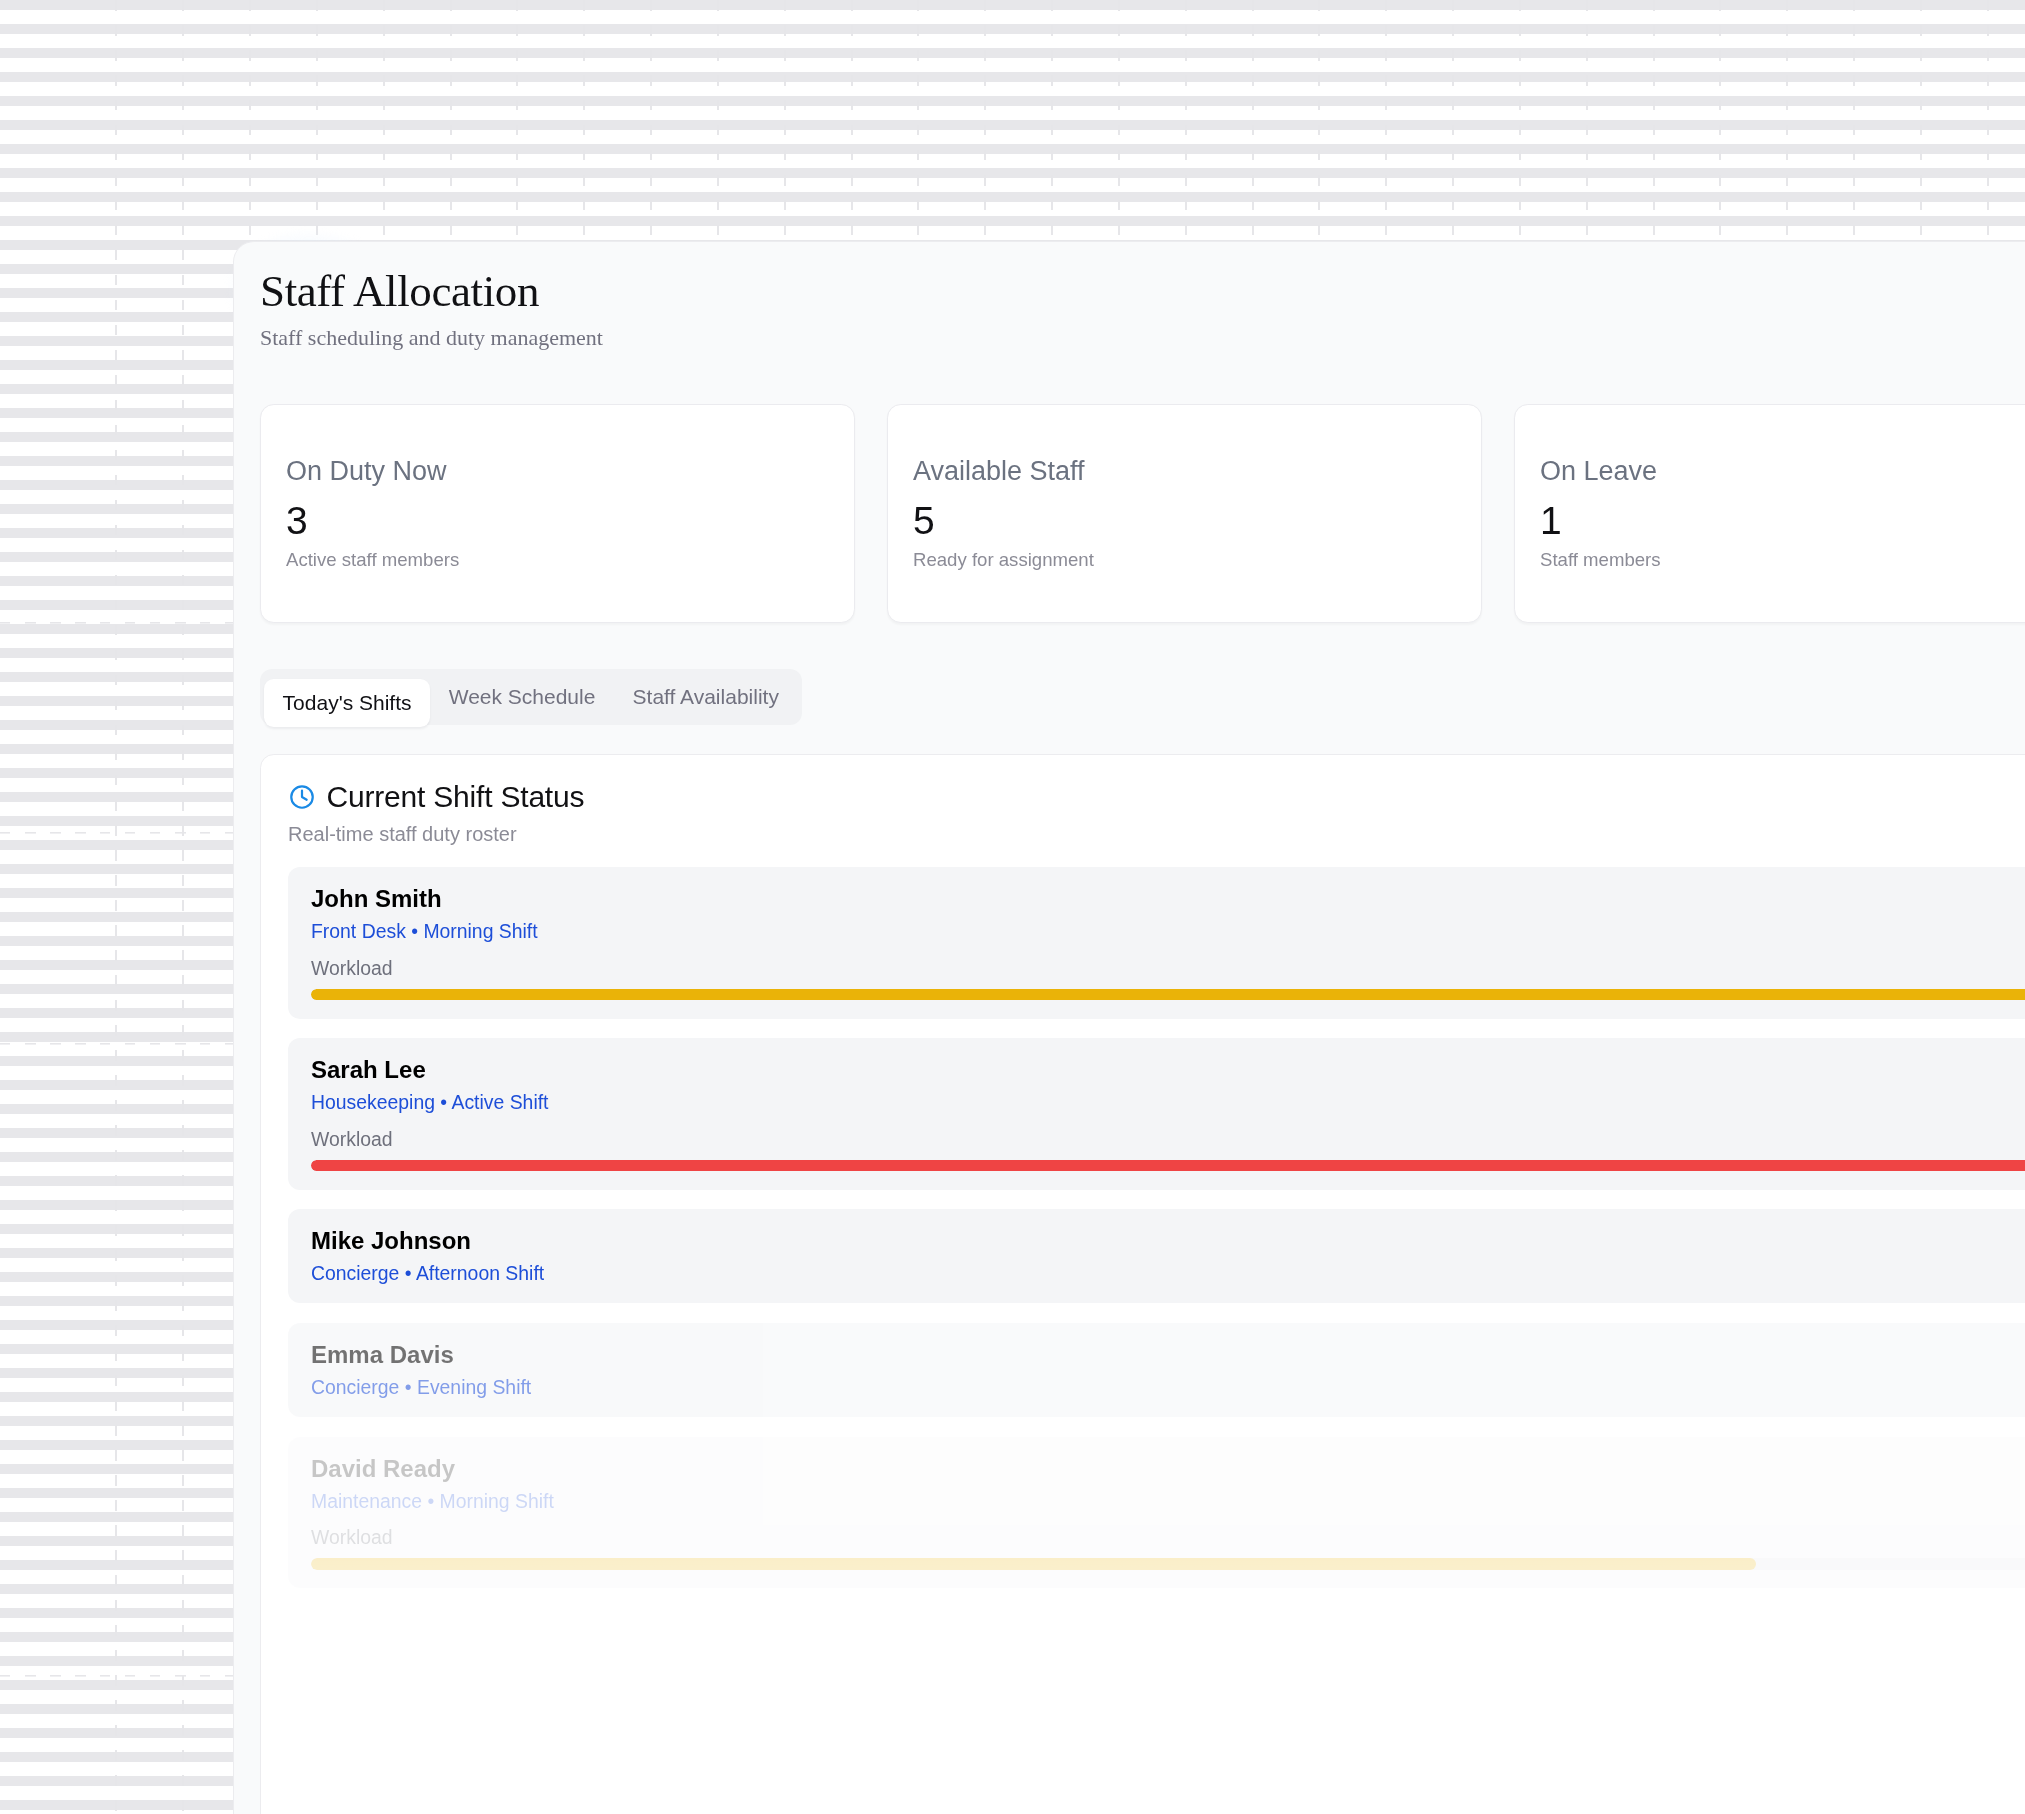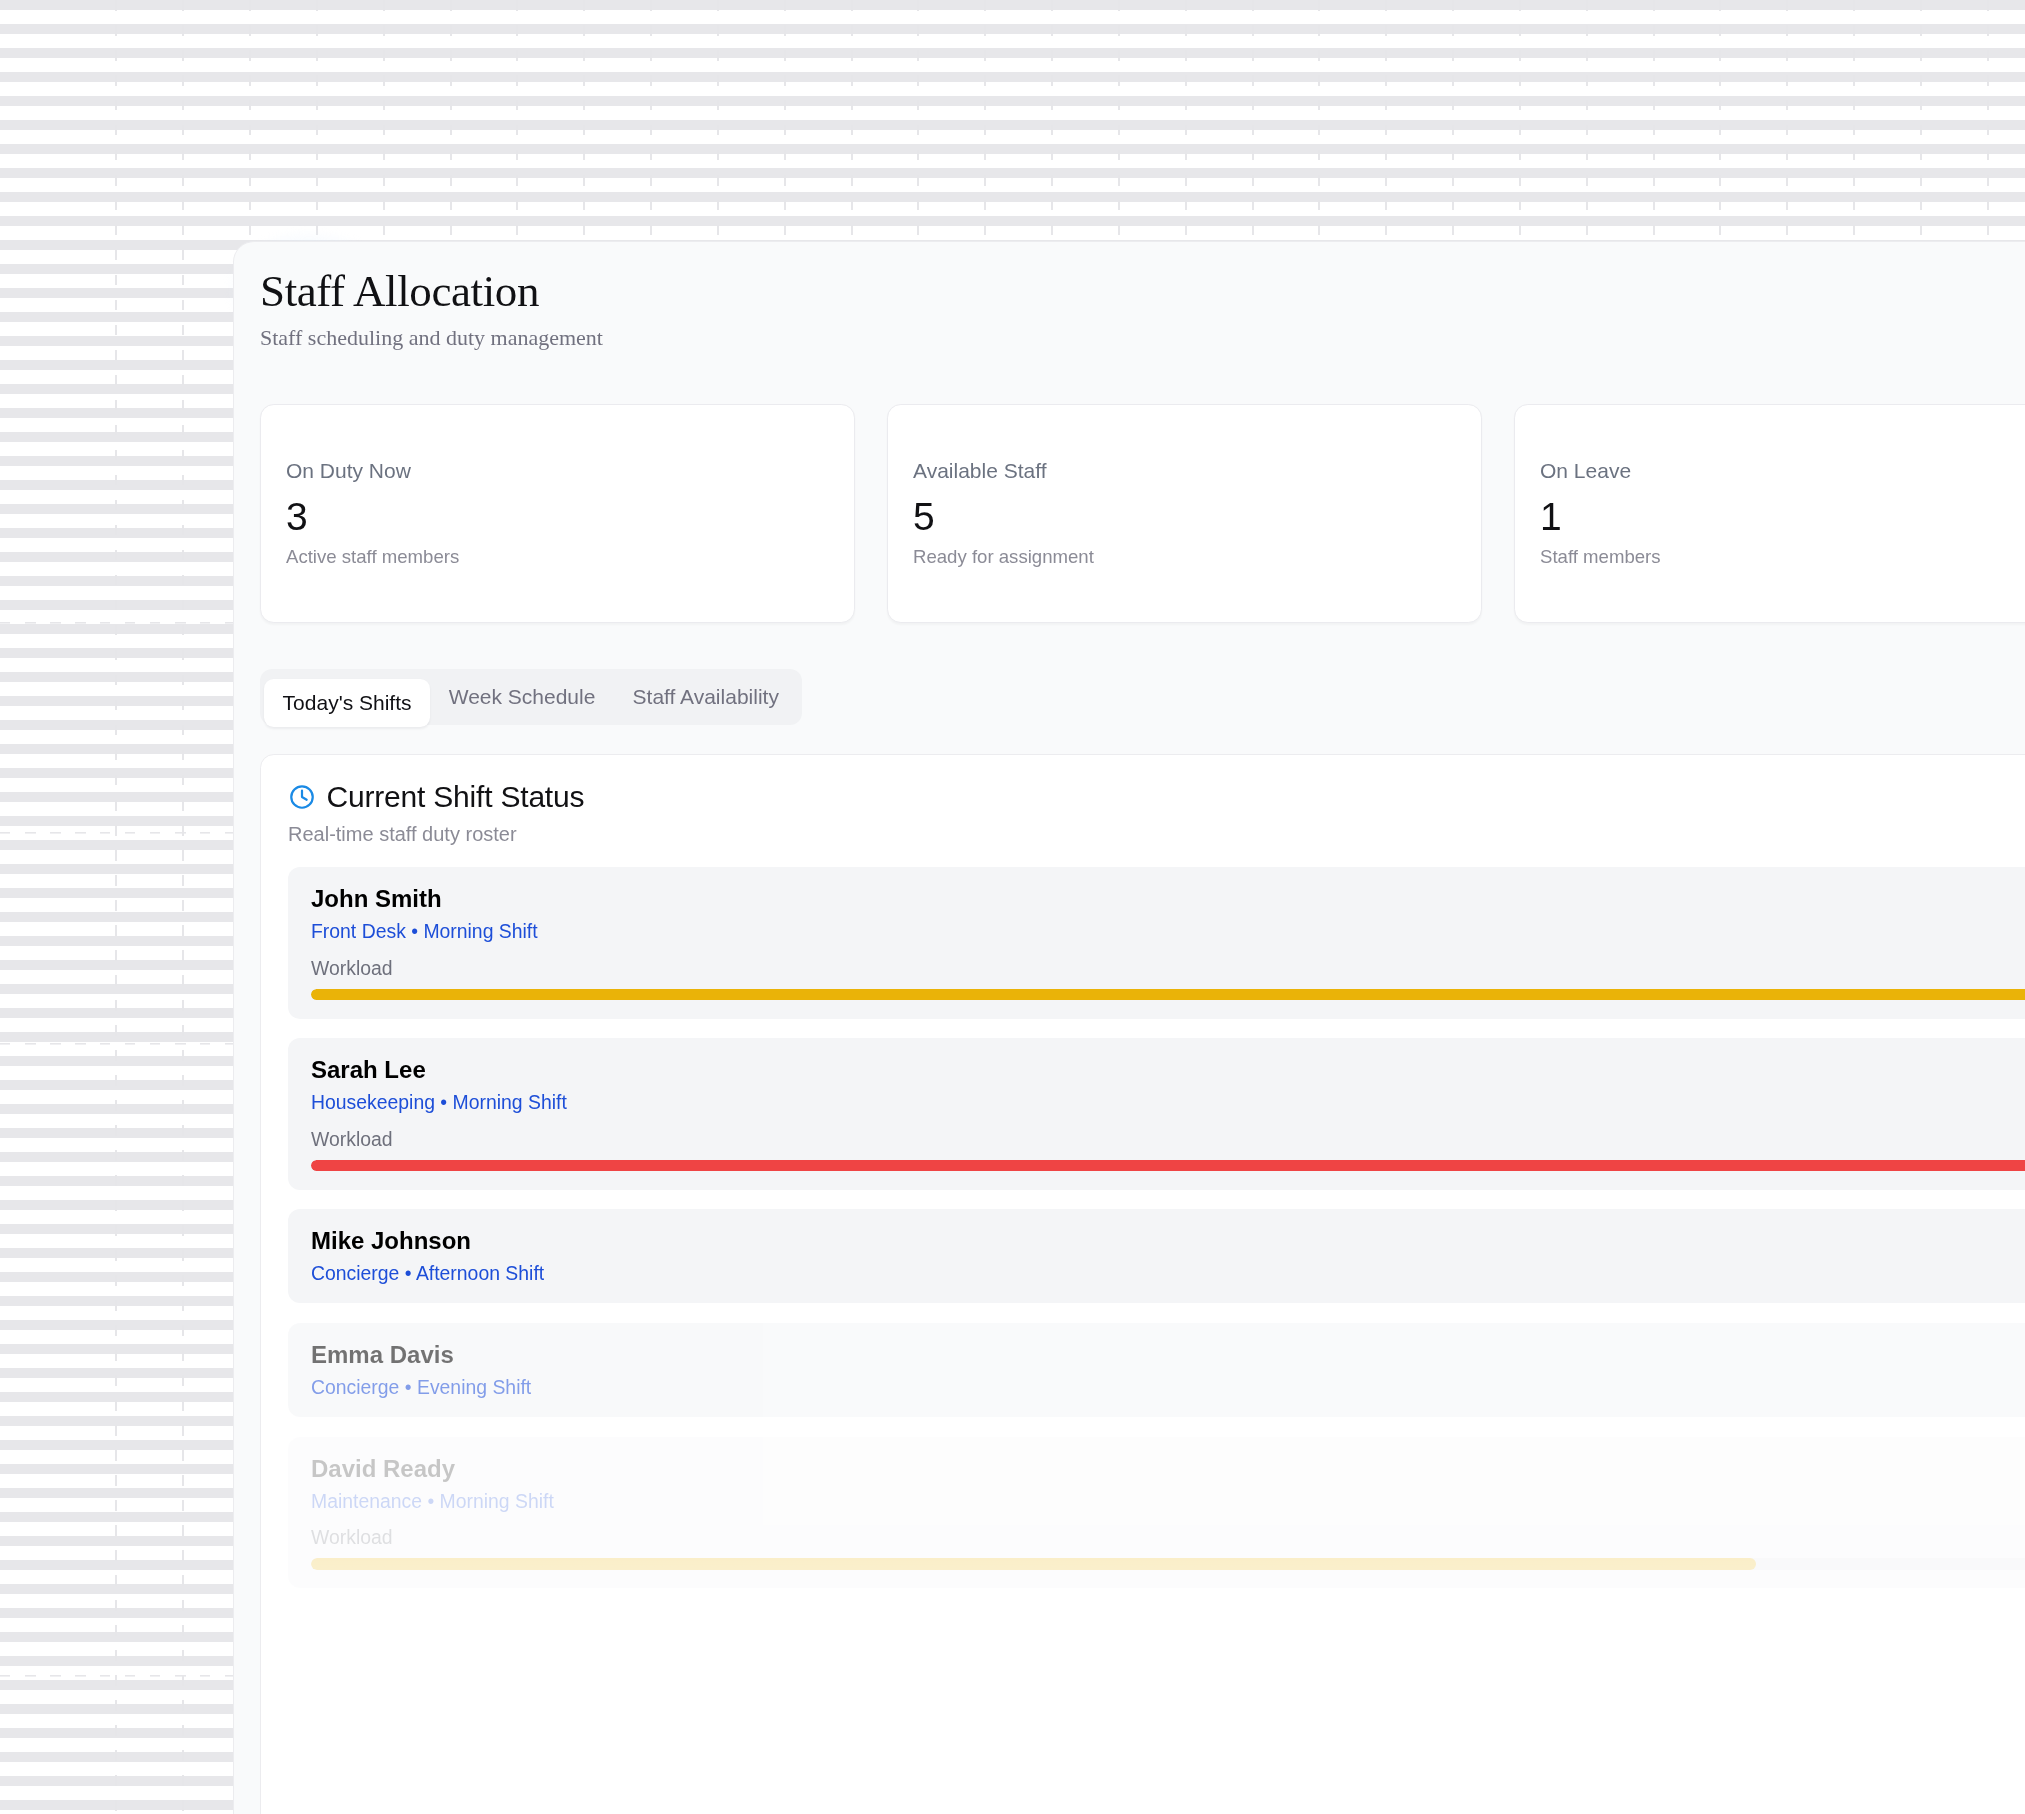--- a/index.html
+++ b/index.html
@@ -82,21 +82,21 @@
     display:flex; gap:32px;
   }
   .stat-card{
     width:595px; height:219px;
     background:#ffffff; border:1.2px solid #ebebef;
     border-radius:13.8px;
     padding:23px 25px;
     box-shadow:0 1.2px 2px rgba(17,17,26,.03);
     display:flex; flex-direction:column; justify-content:center;
   }
-  .stat-label{ font-size:21px; color:#6b7280; }
+  .stat-label{ font-size:27px; color:#6b7280; }
   .stat-value{ font-size:39px; color:#111114; margin:13.8px 0 9.7px; line-height:1; }
   .stat-sub{ font-size:18.6px; color:#8b8b96; }
 
   
   #tabs{
     position:absolute; left:26px; top:427px;
     display:inline-flex; align-items:center;
     background:#f1f2f4; border-radius:12px; padding:4px;
     height:56px;
   }
@@ -253,21 +253,21 @@
             </div>
             <div class="workload-track">
               <div class="workload-fill" style="width:75%;background:#eab308;"></div>
             </div>
           </div>
         </div>
         <div class="staff-row">
           <div class="staff-top">
             <div>
               <div class="staff-name">Sarah Lee</div>
-              <div class="staff-meta">Housekeeping • Morning Shift</div>
+              <div class="staff-meta">Housekeeping • Active Shift</div>
             </div>
           </div>
           <div class="workload-block">
             <div class="workload-head">
               <span class="workload-label">Workload</span>
             </div>
             <div class="workload-track">
               <div class="workload-fill" style="width:90%;background:#ef4444;"></div>
             </div>
           </div>

